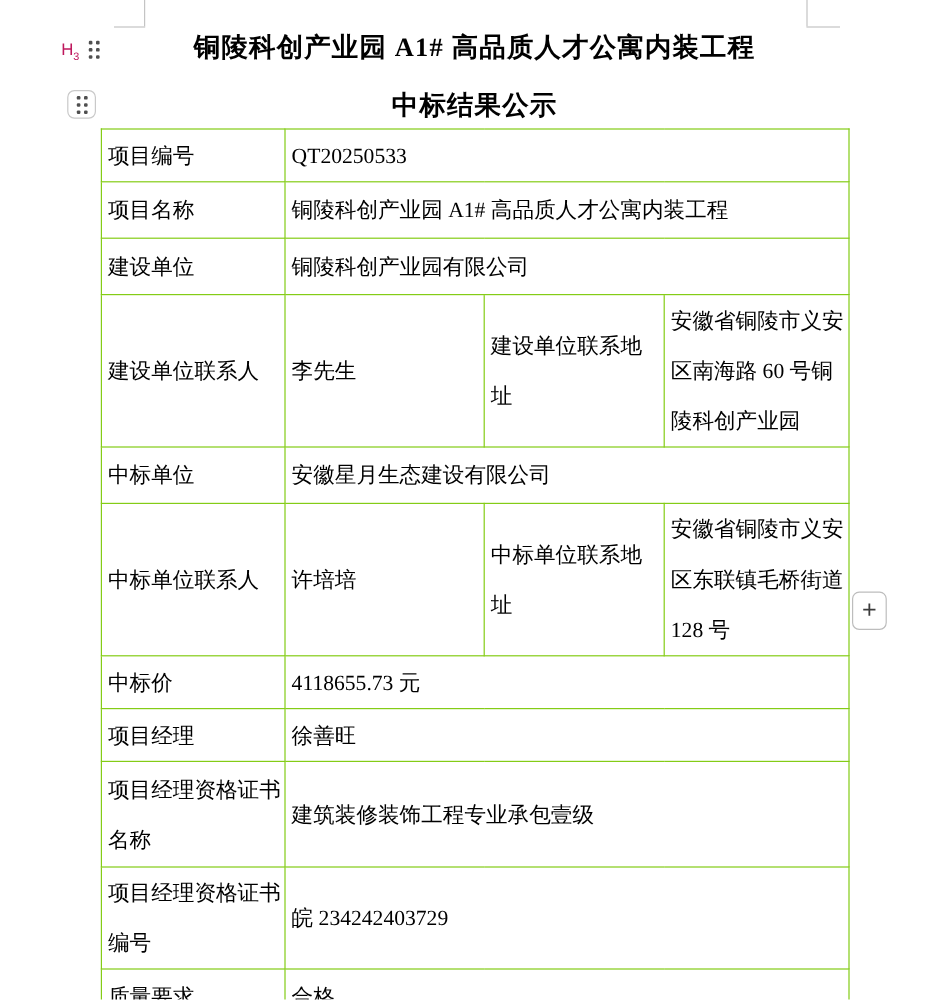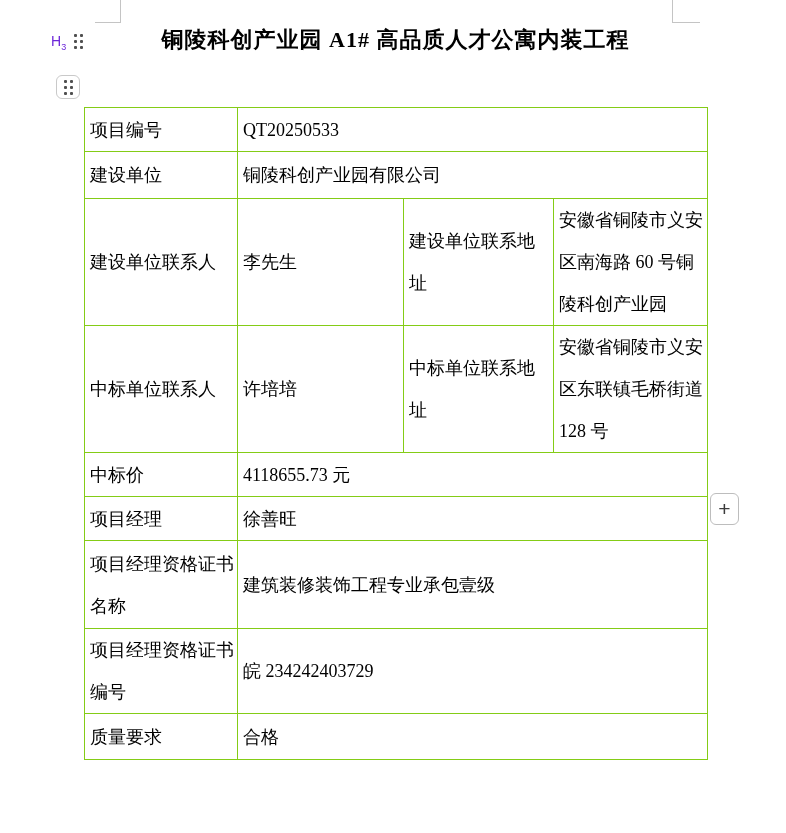--- a/index.html
+++ b/index.html
@@ -16,21 +16,21 @@
   
   .crop { position: absolute; background: #c4c4c4; }
   .crop-tl-v { left: 120px; top: 0; width: 1px; height: 22px; }
   .crop-tl-h { left: 95px;  top: 22px; width: 26px; height: 1px; }
   .crop-tr-v { left: 672px; top: 0; width: 1px; height: 22px; }
   .crop-tr-h { left: 672px; top: 22px; width: 28px; height: 1px; }
 
   
   .h3-tag {
     position: absolute; left: 51px; top: 33px;
-    color: #6d28d9; font-family: "Liberation Sans", sans-serif;
+    color: #be185d; font-family: "Liberation Sans", sans-serif;
     font-size: 14px; line-height: 16px;
   }
   .h3-tag sub { font-size: 9px; }
   .grip {
     display: grid; grid-template-columns: repeat(2, 3px);
     grid-auto-rows: 3px; gap: 3px;
   }
   .grip i { background: #4f4f4f; border-radius: 1px; }
   .grip-heading { position: absolute; left: 74px; top: 34px; }
   .table-handle {
@@ -109,43 +109,52 @@
       <i></i>
       <i></i>
       <i></i>
     </span>
 </div>
 
 <div class="plus-btn">+</div>
 
 <div class="doc-title">
   <div>铜陵科创产业园 A1# 高品质人才公寓内装工程</div>
+  <div>中标结果公示</div>
 </div>
 
 <table class="award">
   <colgroup>
       <col style="width:153px">
       <col style="width:166px">
       <col style="width:150px">
       <col style="width:154px">
     </colgroup>
   <tbody>
     <tr class="r0">
       <td>项目编号</td>
       <td colspan="3">QT20250533</td>
     </tr>
+    <tr class="r1">
+      <td>项目名称</td>
+      <td colspan="3">铜陵科创产业园 A1# 高品质人才公寓内装工程</td>
+    </tr>
     <tr class="r2">
       <td>建设单位</td>
       <td colspan="3">铜陵科创产业园有限公司</td>
     </tr>
     <tr class="r3">
       <td>建设单位联系人</td>
       <td>李先生</td>
       <td>建设单位联系地址</td>
       <td>安徽省铜陵市义安区南海路 60 号铜陵科创产业园</td>
+    </tr>
+    <tr class="r4">
+      <td>中标单位</td>
+      <td colspan="3">安徽星月生态建设有限公司</td>
     </tr>
     <tr class="r5">
       <td>中标单位联系人</td>
       <td>许培培</td>
       <td>中标单位联系地址</td>
       <td>安徽省铜陵市义安区东联镇毛桥街道 128 号</td>
     </tr>
     <tr class="r6">
       <td>中标价</td>
       <td colspan="3">4118655.73 元</td>

